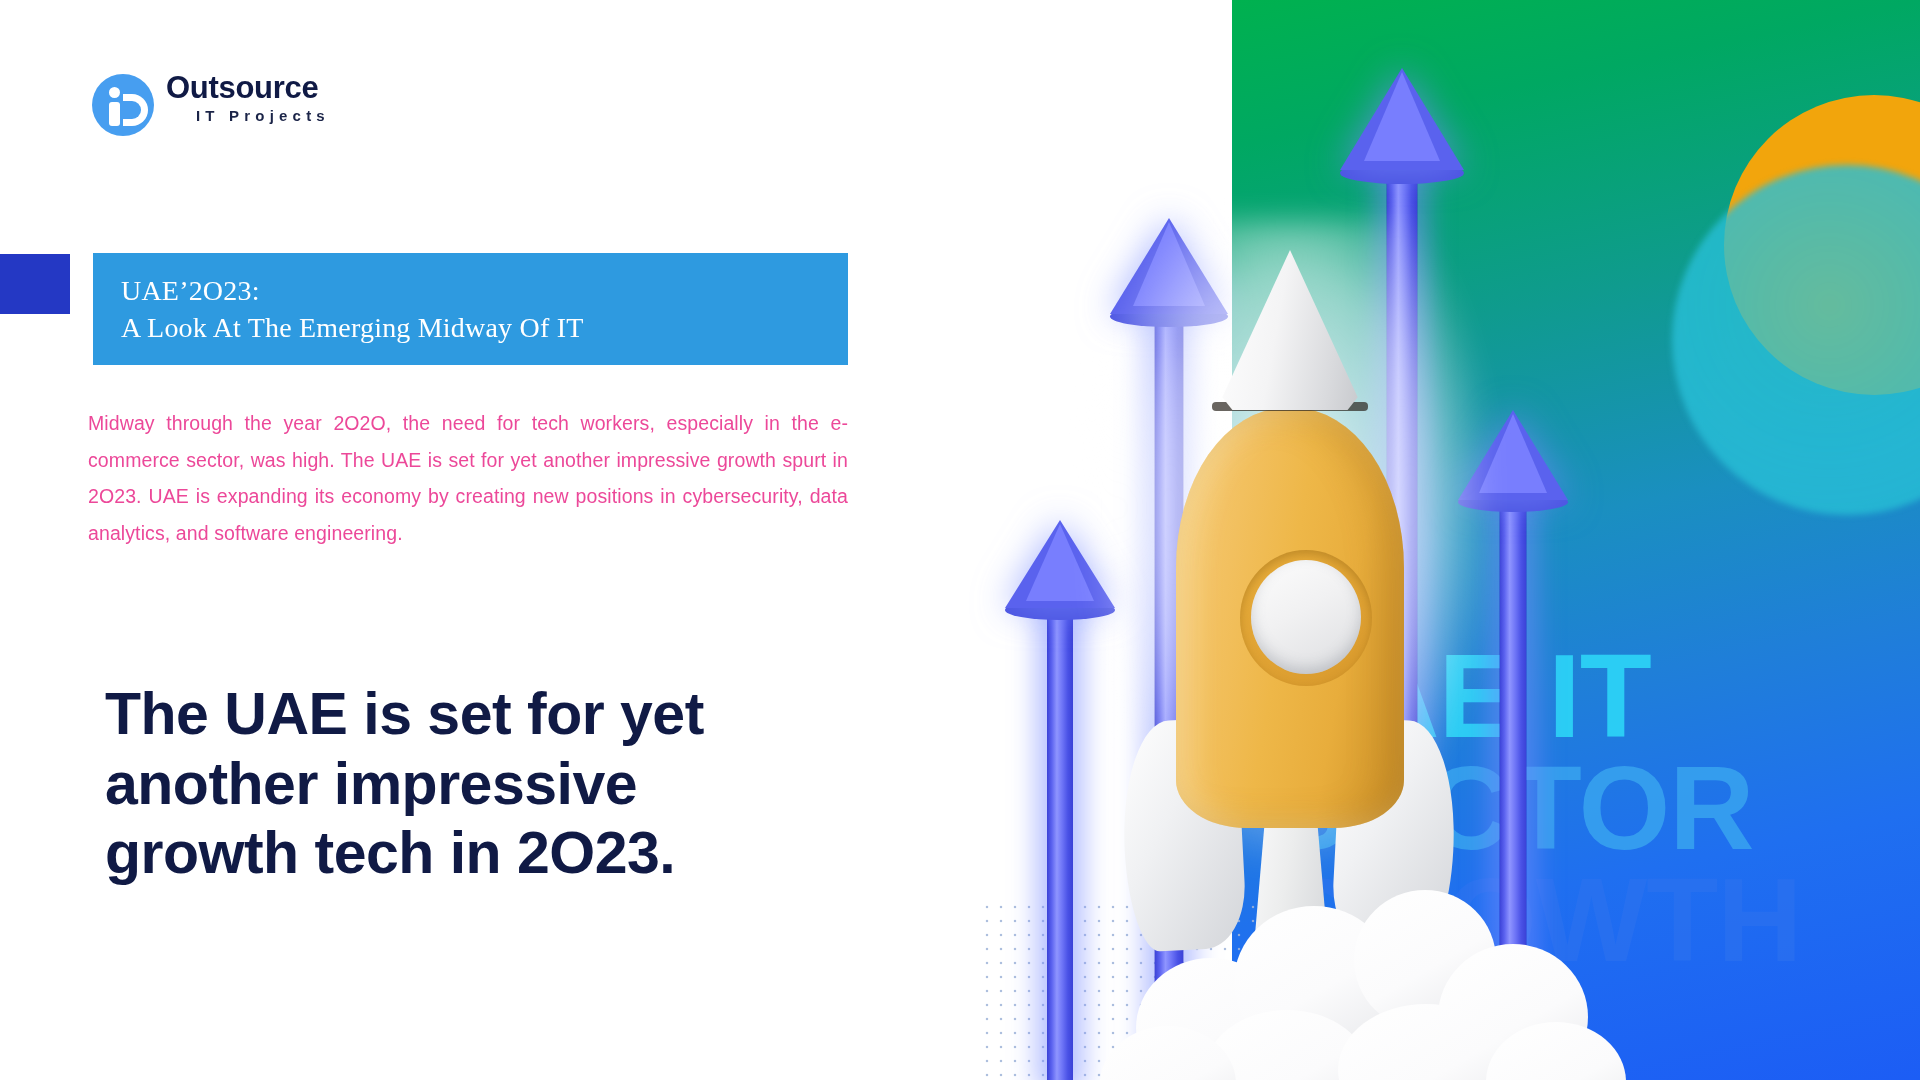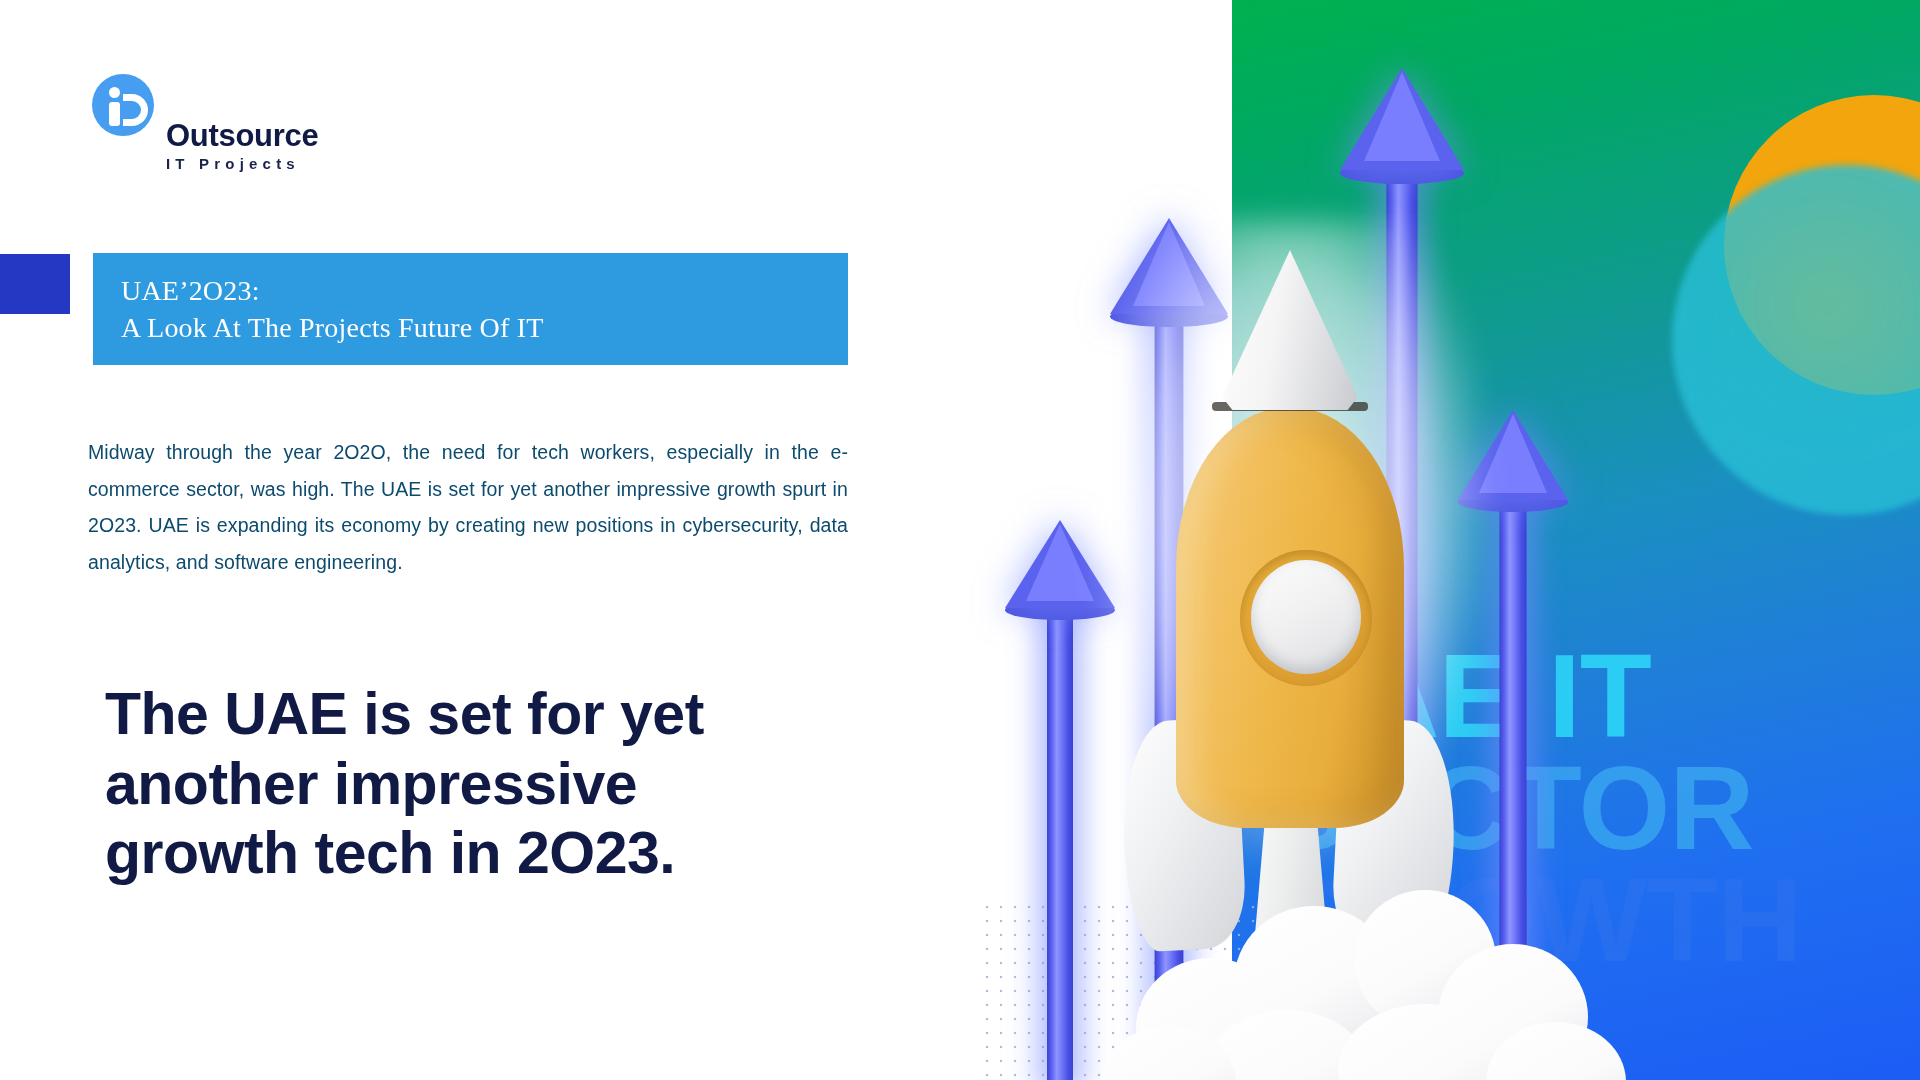--- a/index.html
+++ b/index.html
@@ -230,26 +230,25 @@
     color:#ffffff;
     font-size:28px;
     font-weight:400;
     line-height:1.33;
     letter-spacing:0.2px;
     font-family:Liberation Serif, serif;
   }
   .body-copy {
     position:absolute; left:88px; top:405px;
     width:760px;
-    color:#0c4a6e;
+    color:#ec4899;
     font-size:19.5px;
     line-height:1.88;
     text-align:justify;
     letter-spacing:0.1px;
-    margin-top:29px;
   }
   .headline {
     position:absolute; left:105px; top:680px;
     width:740px;
     color:#101a45;
     font-size:59px;
     font-weight:900;
     line-height:1.18;
     letter-spacing:-0.5px;
   }
@@ -278,29 +277,29 @@
     background:transparent;
   }
   .logo-text { position:absolute; left:74px; top:0; }
   .logo-main {
     display:block;
     color:#101a45;
     font-size:31px;
     font-weight:900;
     line-height:1.15;
     letter-spacing:-0.3px;
-    margin-top:48px;
   }
   .logo-sub {
     display:block;
     color:#1b2448;
     font-size:15px;
     font-weight:600;
     letter-spacing:5.2px;
     margin-top:1px;
+    margin-left:30px;
   }
 </style>
 </head>
 <body>
 
 <div class="canvas">
 
   <div class="right-panel">
     <div class="sun-circle"></div>
     <div class="haze-circle"></div>
@@ -366,20 +365,20 @@
     </div>
     <div class="logo-text">
       <span class="logo-main">Outsource</span>
       <span class="logo-sub">IT Projects</span>
     </div>
   </div>
 
   <div class="accent-bar"></div>
   <div class="title-banner">
     <span class="tl">UAE’2O23:</span>
-    <span class="tl">A Look At The Projects Future Of IT</span>
+    <span class="tl">A Look At The Emerging Midway Of IT</span>
   </div>
 
   <p class="body-copy">Midway through the year 2O2O, the need for tech workers, especially in the e-commerce sector, was high. The UAE is set for yet another impressive growth spurt in 2O23. UAE is expanding its economy by creating new positions in cybersecurity, data analytics, and software engineering.</p>
 
   <h1 class="headline">The UAE is set for yet another impressive growth tech in 2O23.</h1>
 
 </div>
 
 </body></html>

